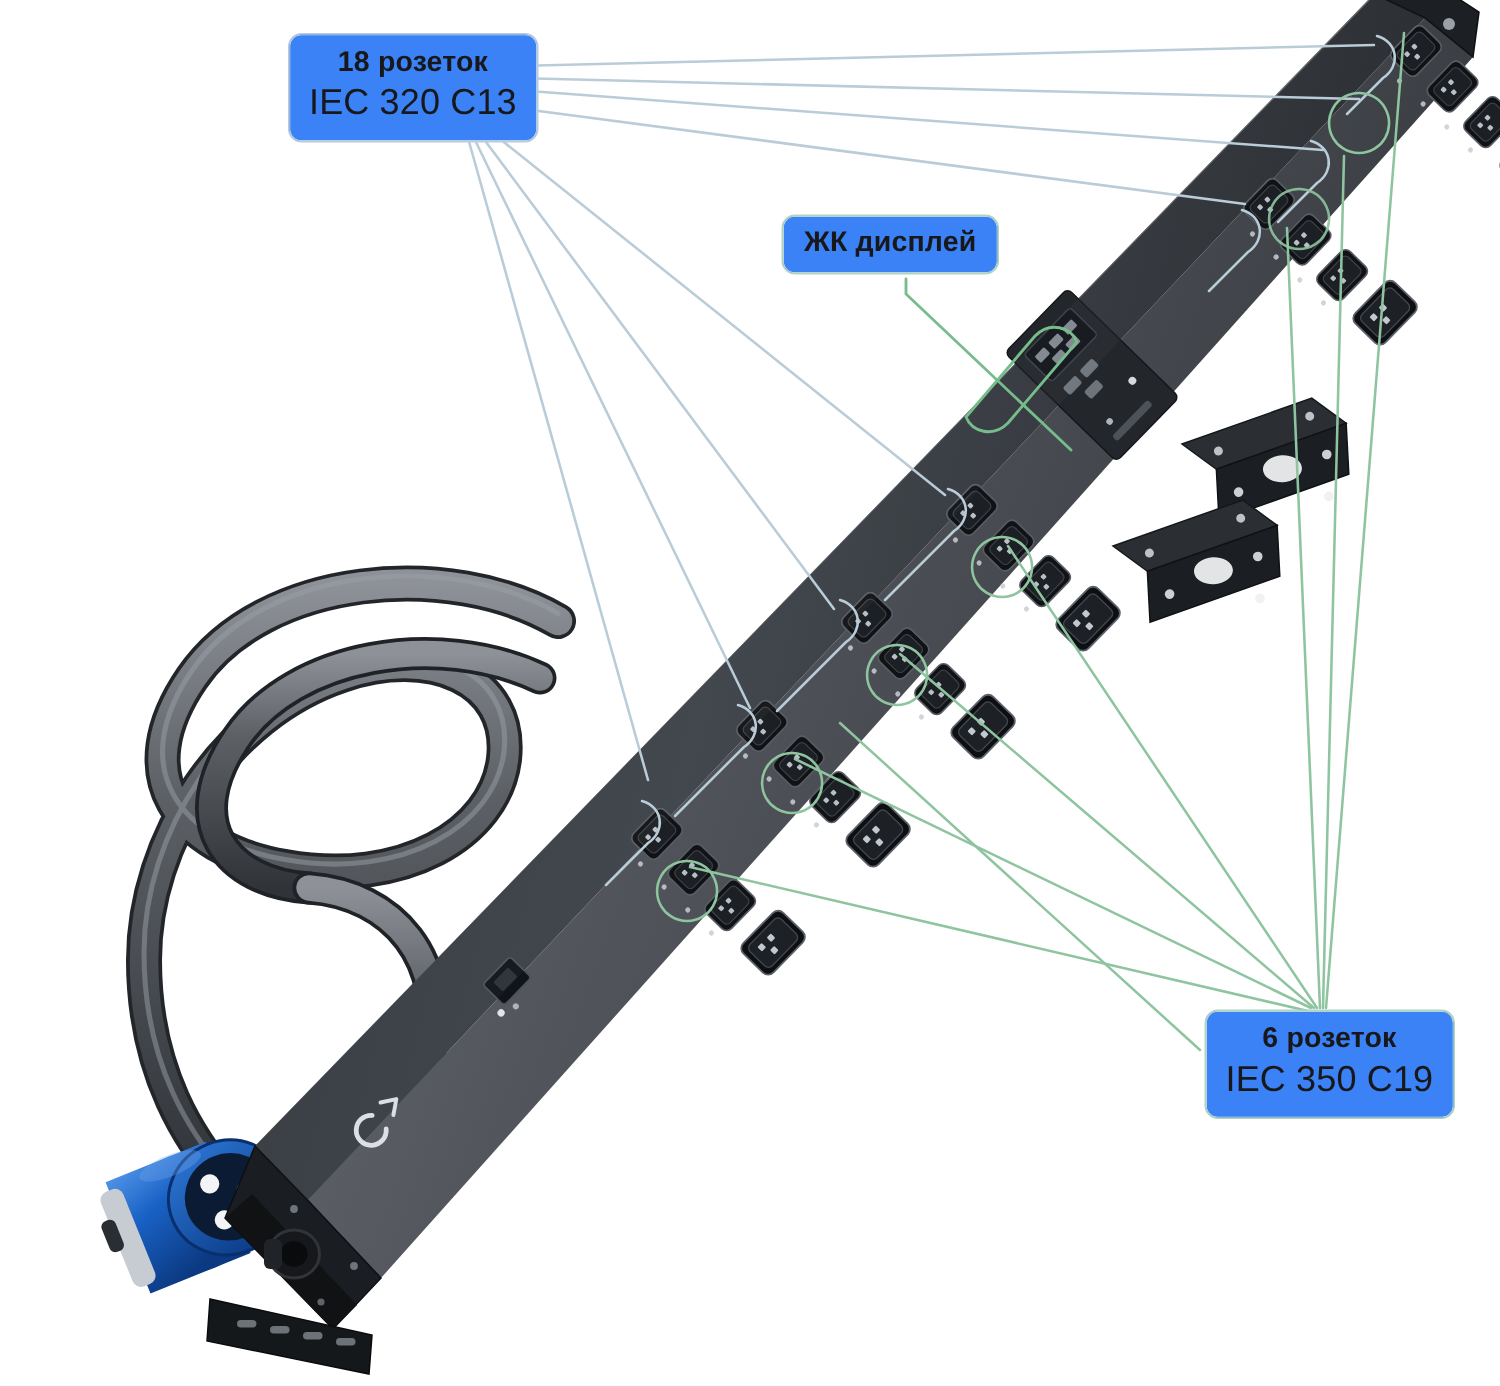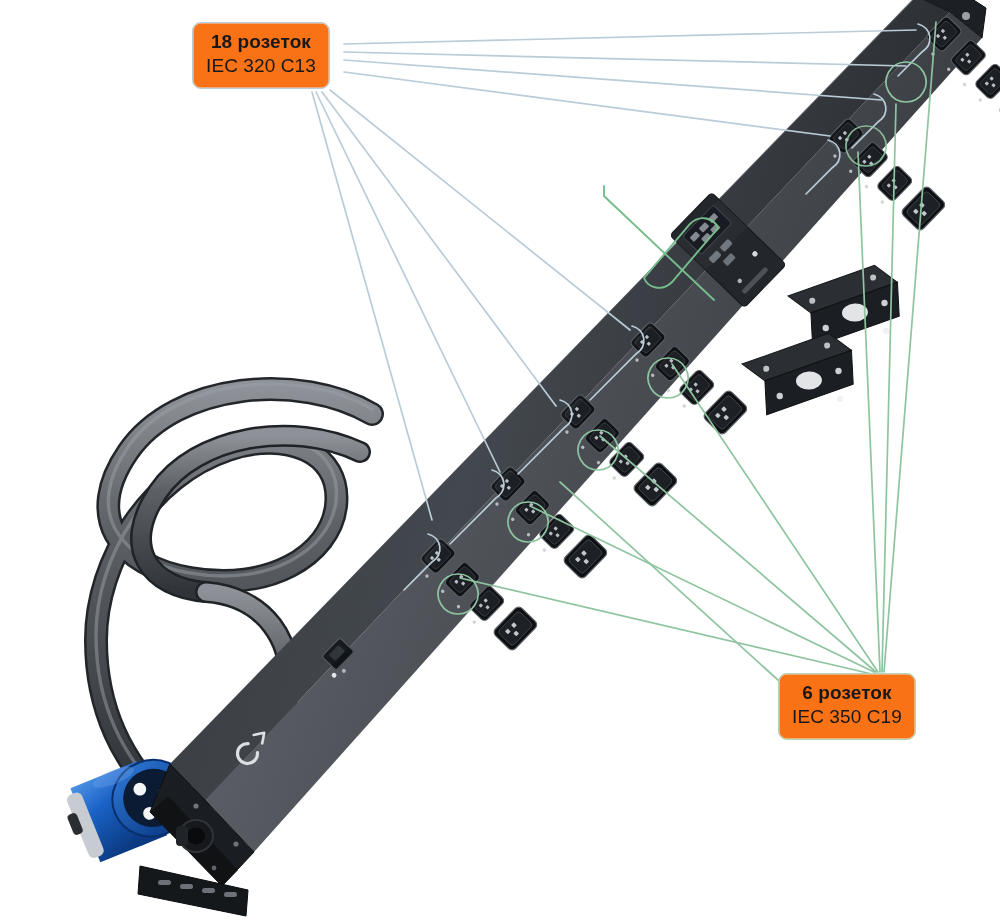--- a/index.html
+++ b/index.html
@@ -7,40 +7,40 @@
     width:1000px;height:924px;background:#ffffff;overflow:hidden;
     font-family:"Liberation Sans","DejaVu Sans",sans-serif;
     position:relative;
   }
   #stage{position:absolute;inset:0;width:1000px;height:924px;}
   svg.layer{position:absolute;left:0;top:0;width:1000px;height:924px;}
 
   
   .callout{
     position:absolute;
-    background:#f97316;
+    background:#3b82f6;
     border-radius:9px;
     padding:7px 13px 9px 13px;
     text-align:center;
     line-height:1.28;
     white-space:nowrap;
     z-index:40;
   }
   .callout .l1{
     font-size:19px;font-weight:bold;color:#18181a;letter-spacing:.1px;
   }
   .callout .l2{
-    font-size:19px;font-weight:normal;color:#18181a;letter-spacing:.1px;
+    font-size:24px;font-weight:normal;color:#18181a;letter-spacing:.1px;
   }
   .callout.blue{ border:1.6px solid #b9ccd8; box-shadow:0 0 0 .5px #d9e6ee inset; }
   .callout.green{ border:1.6px solid #b0d5bb; box-shadow:0 0 0 .5px #dcecdf inset; }
 
   #callout-c13{ left:192px; top:22px; }
   #callout-lcd{ left:521px; top:143px; padding:6px 14px 8px 14px;}
-  #callout-c19{ left:778px; top:673px; }
+  #callout-c19{ left:803px; top:673px; }
 </style>
 </head>
 <body>
 
 <div id="stage">
 
   <svg class="layer" viewBox="0 0 1000 924">
     <defs>
       <linearGradient id="gFace" x1="0" y1="0" x2="1" y2="0.25">
         <stop offset="0" stop-color="#30343a"></stop>
@@ -342,19 +342,22 @@
       <path d="M528 502 a20 20 0 1 0 .1 0"></path>
       <path d="M458 574 a20 20 0 1 0 .1 0"></path>
     </g>
   </svg>
 
   <div class="callout blue" id="callout-c13">
     <div class="l1">18 розеток</div>
     <div class="l2">IEC 320 C13</div>
   </div>
 
+  <div class="callout green" id="callout-lcd">
+    <div class="l1">ЖК дисплей</div>
+  </div>
 
   <div class="callout green" id="callout-c19">
     <div class="l1">6 розеток</div>
     <div class="l2">IEC 350 C19</div>
   </div>
 
 </div>
 
 </body></html>

